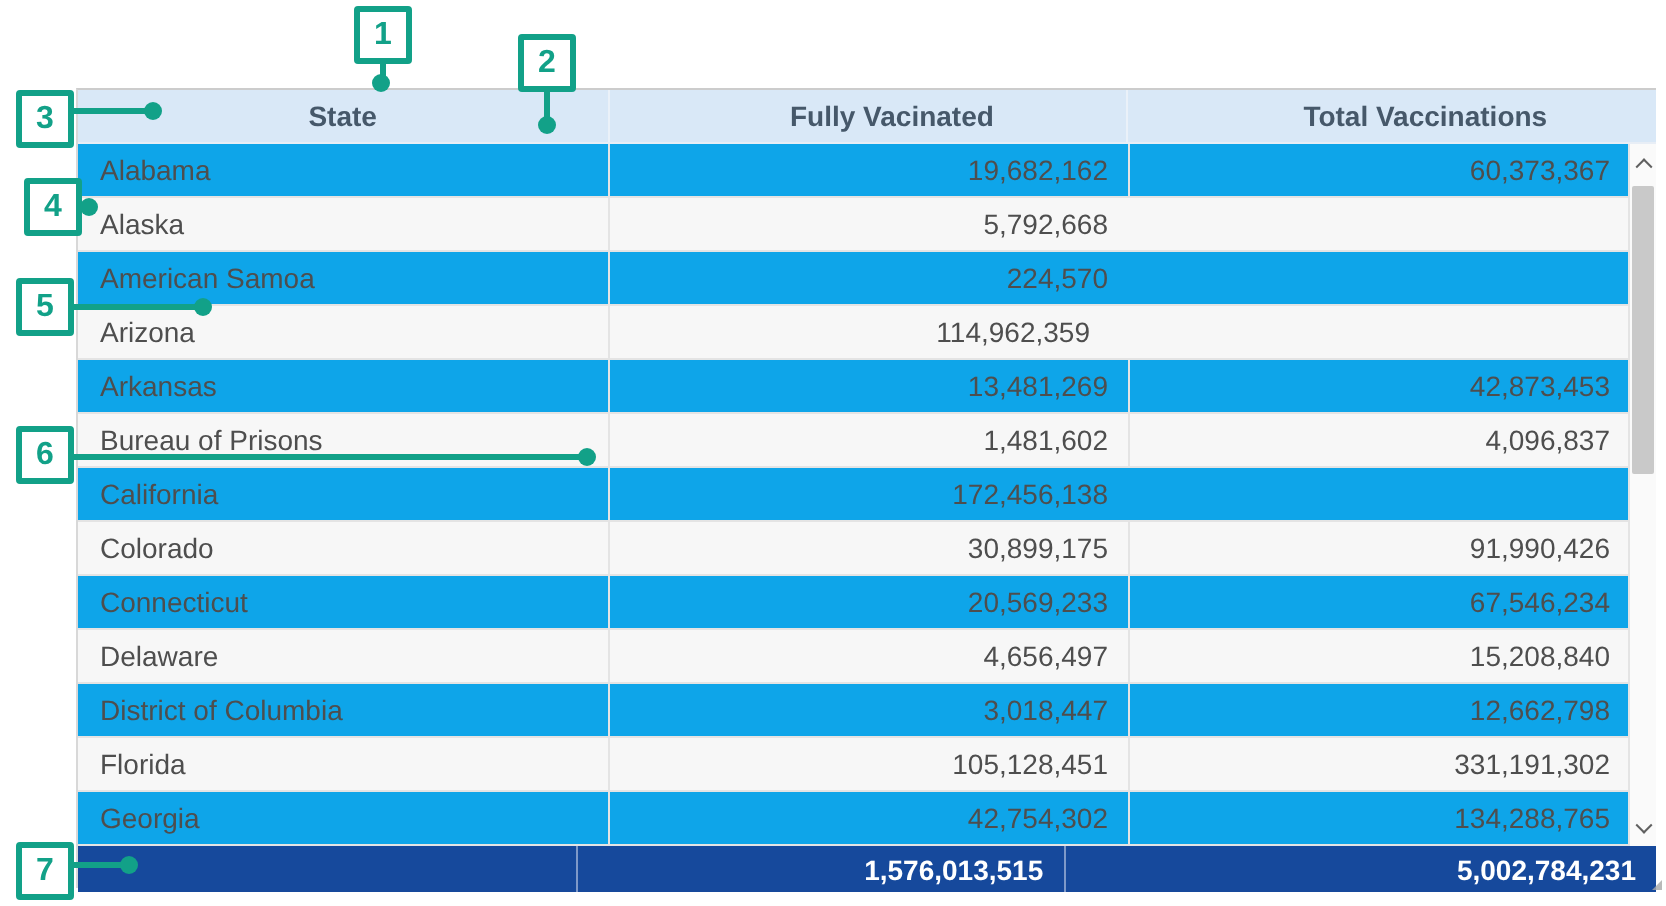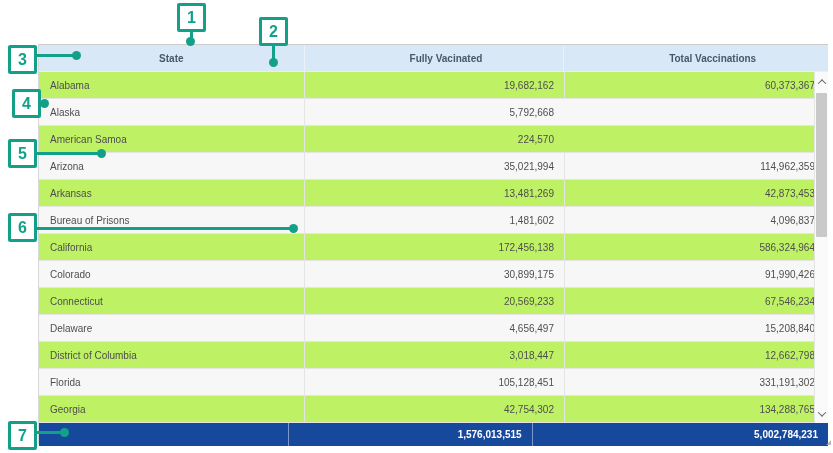--- a/index.html
+++ b/index.html
@@ -23,21 +23,21 @@
     background:#ffffff;
     overflow:hidden;
   }
 
   
   .table-wrap{
     position:absolute;left:38px;top:44px;width:790px;height:400px;
     border-top:1px solid #cccccc;
     border-left:1px solid #d8d8d8;
     box-sizing:border-box;
-    font-size:10px;
+    font-size:14px;
   }
   .t-header{
     display:flex;height:26px;
     background:var(--header-bg);
     border-bottom:1px solid #e8eef6;
   }
   .t-header .hcell{
     display:flex;align-items:center;justify-content:center;
     box-sizing:border-box;
     color:var(--header-text);
@@ -51,32 +51,32 @@
   .t-body{
     position:relative;
     height:351px;
     background:#fff;
     overflow:hidden;
   }
   .t-row{
     display:flex;height:27px;
     box-sizing:border-box;
     border-bottom:1px solid var(--grid-line);
-    background:#bef264;
+    background:#0ea5e9;
     color:var(--row-text);
   }
   .t-row:nth-child(even){background:var(--alt-row-bg);}
   .t-row .cell{
     display:flex;align-items:center;
     box-sizing:border-box;
     white-space:nowrap;overflow:hidden;
   }
   .cell.state{width:265px;padding-left:11px;}
   .cell.num1{width:260px;justify-content:flex-end;padding-right:10px;border-left:1px solid var(--grid-line);}
-  .cell.num2{width:251px;justify-content:flex-end;border-left:1px solid var(--grid-line);}
+  .cell.num2{width:251px;justify-content:flex-end;padding-right:10px;border-left:1px solid var(--grid-line);}
 
   
   .vscroll{
     position:absolute;top:0;right:0;bottom:0;width:14px;
     background:#fafafa;
     border-left:1px solid var(--grid-line);
     box-sizing:border-box;
   }
   .scroll-btn{
     position:absolute;left:0;width:100%;height:15px;
@@ -166,40 +166,38 @@
     <div class="cell num1">5,792,668</div>
   </div>
 
   <div class="t-row">
     <div class="cell state">American Samoa</div>
     <div class="cell num1">224,570</div>
   </div>
 
   <div class="t-row">
     <div class="cell state">Arizona</div>
-    <div class="cell num1">35,021,994</div>
     <div class="cell num2">114,962,359</div>
   </div>
 
   <div class="t-row">
     <div class="cell state">Arkansas</div>
     <div class="cell num1">13,481,269</div>
     <div class="cell num2">42,873,453</div>
   </div>
 
   <div class="t-row">
     <div class="cell state">Bureau of Prisons</div>
     <div class="cell num1">1,481,602</div>
     <div class="cell num2">4,096,837</div>
   </div>
 
   <div class="t-row">
     <div class="cell state">California</div>
     <div class="cell num1">172,456,138</div>
-    <div class="cell num2">586,324,964</div>
   </div>
 
   <div class="t-row">
     <div class="cell state">Colorado</div>
     <div class="cell num1">30,899,175</div>
     <div class="cell num2">91,990,426</div>
   </div>
 
   <div class="t-row">
     <div class="cell state">Connecticut</div>

